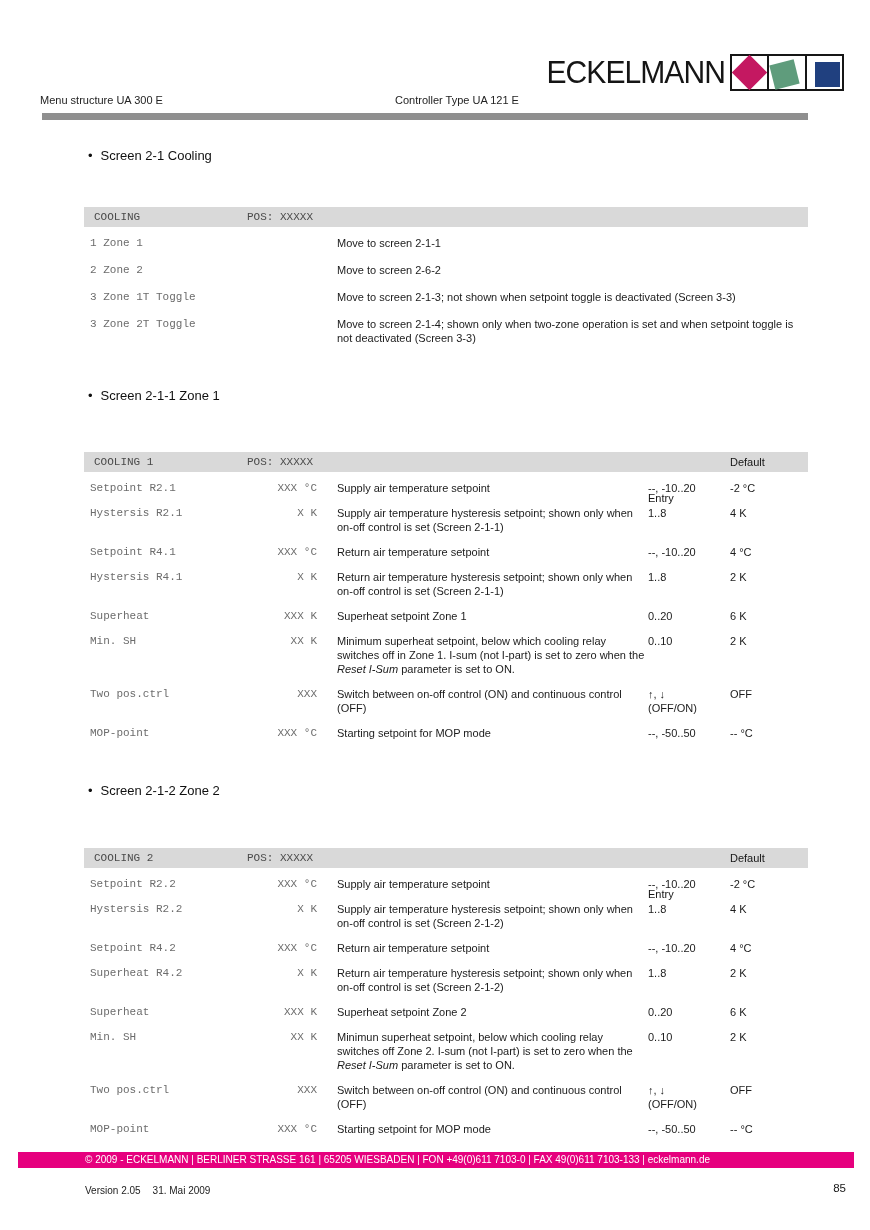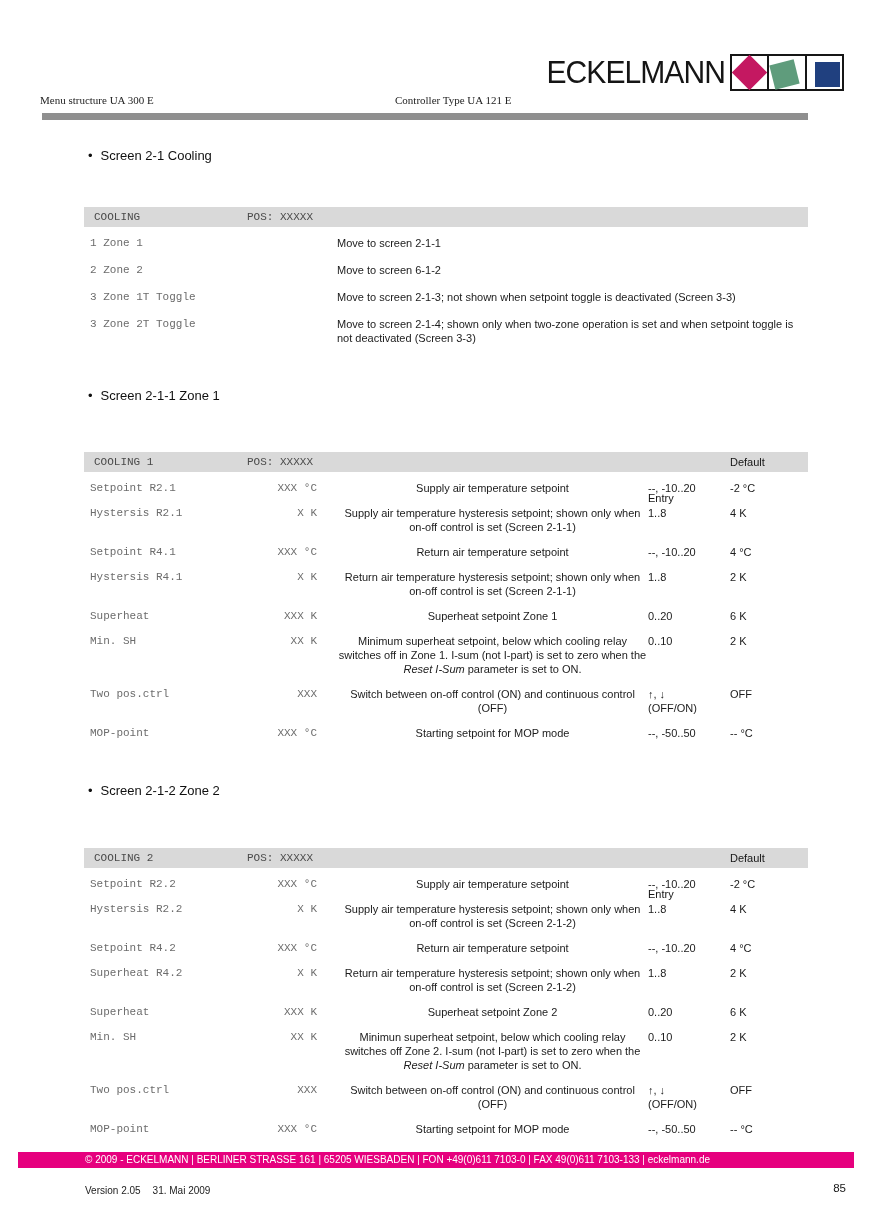--- a/index.html
+++ b/index.html
@@ -14,21 +14,21 @@
   .logo { position:absolute; top:54px; right:26px; display:flex; align-items:flex-end; gap:5px; }
   .logo-text { font-size:31px; font-weight:500; letter-spacing:-1px; color:#151515; transform:scaleX(.97); transform-origin:right; }
   .logo-mark { position:relative; width:114px; height:37px; border:2px solid #161616; display:flex; background:#fff; }
   .logo-cell { position:relative; flex:1; border-right:2px solid #161616; overflow:visible; }
   .logo-cell:last-child { border-right:none; }
   .sq { position:absolute; width:25px; height:25px; }
   .sq-magenta { left:5px; top:4px; background:var(--logo-magenta,#c41861); transform:rotate(45deg); }
   .sq-green   { left:3px; top:6px; background:var(--logo-green,#5f9c7c); transform:rotate(-14deg); }
   .sq-blue    { right:2px; bottom:2px; background:var(--logo-blue,#20407f); }
 
-  .hdr-label { position:absolute; top:94px; font-size:11px; color:#232323;font-family:Liberation Serif, serif; }
+  .hdr-label { position:absolute; top:94px; font-size:11px; color:#232323; }
   .hdr-left   { left:40px; }
   .hdr-center { left:395px; }
   .hdr-bar { position:absolute; left:42px; top:113px; width:766px; height:7px; background:var(--bar-gray,#8f8f8f); }
 
   
   .heading { position:absolute; left:88px; font-size:13px; color:#101010; display:flex; gap:8px; line-height:16px; }
   .bullet { font-size:13px; line-height:16px; }
 
   
   .table { position:absolute; left:84px; width:724px; }
@@ -42,21 +42,21 @@
   .th-entry   { left:564px;margin-top:36px; }
   .th-default { left:646px; }
 
   .tbody { padding-top:9px; }
   .row { display:grid; line-height:14px; }
   .menu-row  { grid-template-columns:253px 471px; margin-bottom:13px; }
   .param-row { grid-template-columns:140px 93px 331px 82px 78px; margin-bottom:11px; }
   .cell-item, .cell-param { padding-left:6px; white-space:nowrap; }
   .cell-value { text-align:right; white-space:nowrap; }
   .cell-desc { font-size:11px; color:var(--text,#1b1b1b); }
-  .param-row .cell-desc { padding-left:20px;text-align:center; }
+  .param-row .cell-desc { padding-left:20px; }
   .cell-entry, .cell-default { font-size:11px; color:var(--text,#1b1b1b); }
   .cell-entry { white-space:pre-line; }
 
   
   .footer-bar {
     position:absolute; left:18px; top:1152px; width:836px; height:16px;
     background:var(--footer-pink,#e6007e); color:#fff;
     font-size:10px; line-height:16px; padding-left:67px; white-space:nowrap;
   }
   .version-line { position:absolute; left:85px; top:1185px; font-size:10px; color:#222; display:flex; gap:12px; }
@@ -96,21 +96,21 @@
       <span class="mono th-title">COOLING</span>
       <span class="mono th-pos">POS: XXXXX</span>
     </div>
     <div class="tbody">
         <div class="row menu-row">
     <span class="mono cell-item">1 Zone 1</span>
     <span class="cell-desc">Move to screen 2-1-1</span>
   </div>
         <div class="row menu-row">
     <span class="mono cell-item">2 Zone 2</span>
-    <span class="cell-desc">Move to screen 6-1-2</span>
+    <span class="cell-desc">Move to screen 2-6-2</span>
   </div>
         <div class="row menu-row">
     <span class="mono cell-item">3 Zone 1T Toggle</span>
     <span class="cell-desc">Move to screen 2-1-3; not shown when setpoint toggle is deactivated (Screen 3-3)</span>
   </div>
         <div class="row menu-row">
     <span class="mono cell-item">3 Zone 2T Toggle</span>
     <span class="cell-desc">Move to screen 2-1-4; shown only when two-zone operation is set and when setpoint toggle is not deactivated (Screen 3-3)</span>
   </div>
       </div>

